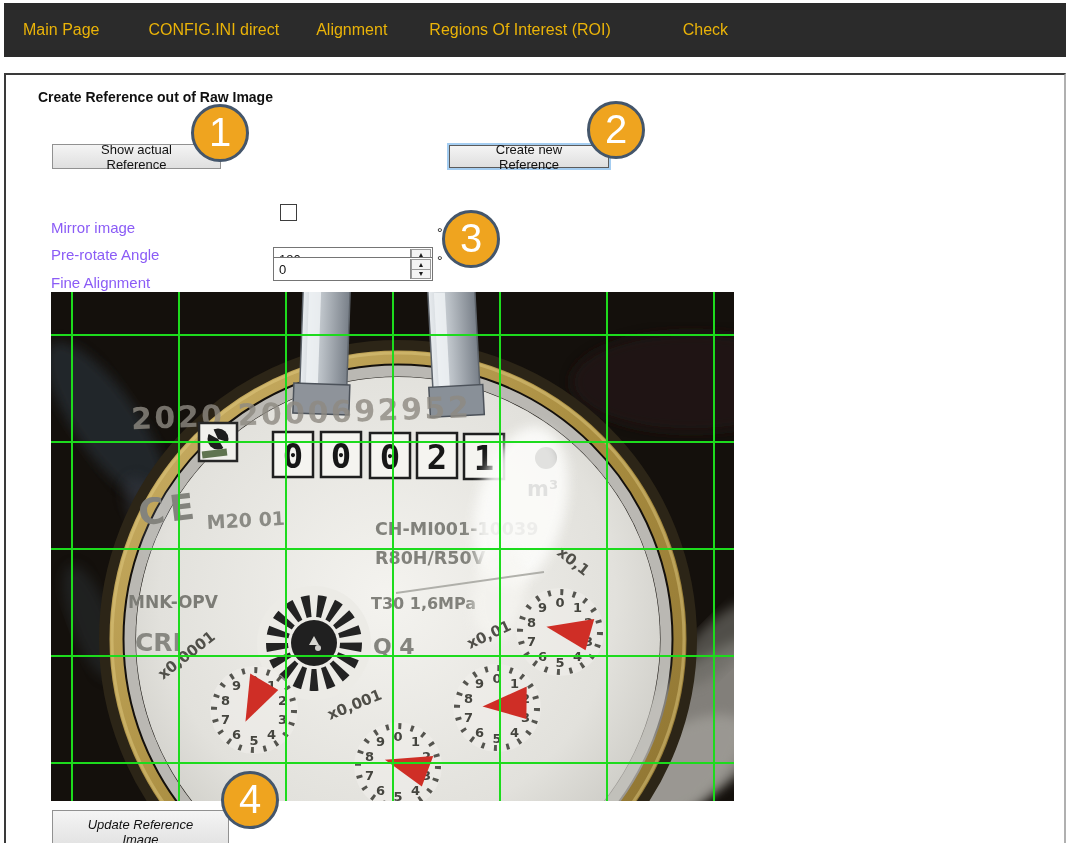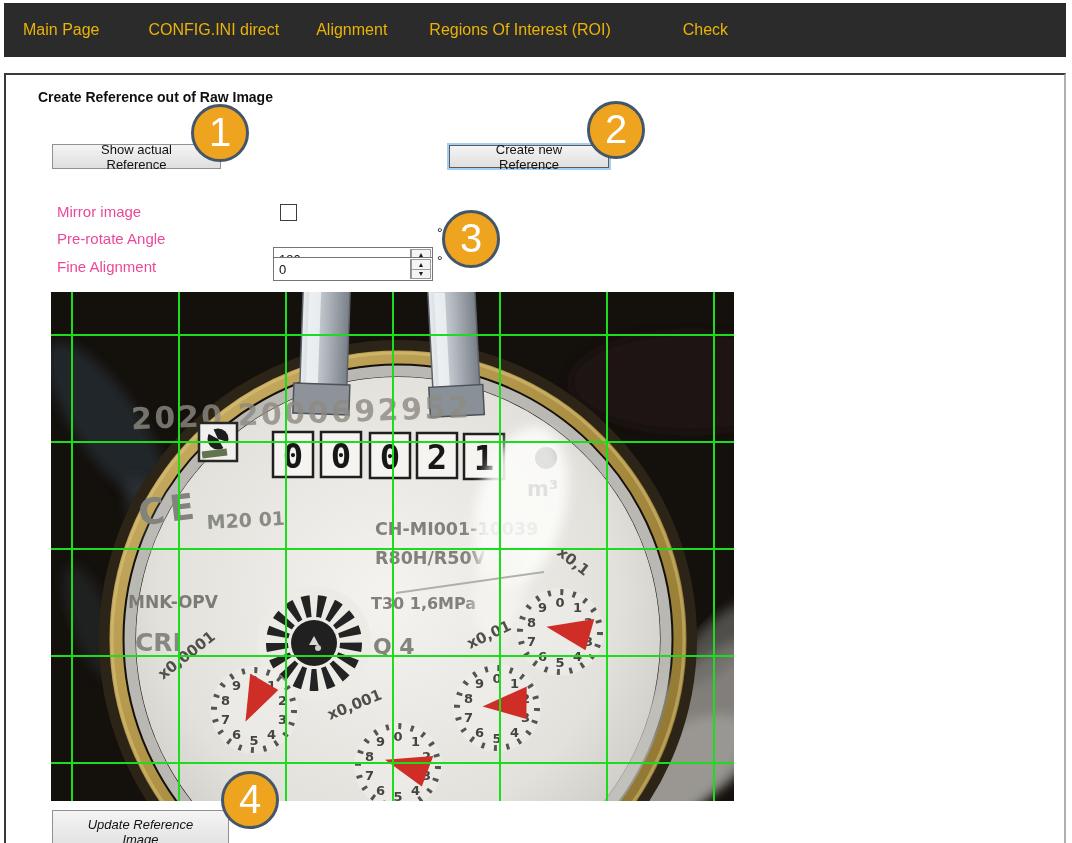--- a/index.html
+++ b/index.html
@@ -22,21 +22,21 @@
   
   .btn{position:absolute;background:linear-gradient(#f4f4f4,#dfdfdf);border:1px solid #919191;
        font-family:"Liberation Sans",sans-serif;font-size:13px;color:#121212;
        display:flex;align-items:center;justify-content:center;box-sizing:border-box;cursor:pointer;padding:0 20px;}
   #btn-show{left:46px;top:69px;width:169px;height:25px;}
   #btn-make{left:51px;top:100px;width:209px;height:27px;}
   #btn-create{left:443px;top:70px;width:160px;height:23px;border:1px solid #5b5b5b;
               box-shadow:0 0 0 2px #a4cdf1;}
   #btn-update{left:46px;top:735px;width:177px;height:43px;font-style:italic;}
   
-  .form-label{position:absolute;left:51px;font-size:15px;color:#ec4899;}
+  .form-label{position:absolute;left:45px;font-size:15px;color:#8b5cf6;margin-top:16px;}
   #lbl-mirror{top:128px;} #lbl-prerotate{top:155px;} #lbl-fine{top:183px;}
   #mirror-checkbox{position:absolute;left:274px;top:129px;width:17px;height:17px;margin:0;
        appearance:none;-webkit-appearance:none;background:#fff;border:1.5px solid #3d3d3d;cursor:pointer;}
   .num-wrap{position:absolute;left:267px;width:160px;height:24px;border:1px solid #757575;
             background:#fff;box-sizing:border-box;display:flex;}
   #wrap-prerotate{top:172px;gap:44px;} #wrap-fine{top:182px;}
   .num-input{flex:1;border:none;outline:none;font-family:"Liberation Sans",sans-serif;
              font-size:13px;padding:0 0 0 5px;min-width:0;color:#111;}
   .spin{width:20px;border-left:1px solid #8a8a8a;display:flex;flex-direction:column;margin:1px;background:#f4f4f4;}
   .spin-btn{flex:1;font-size:7px;line-height:1;display:flex;align-items:center;justify-content:center;

